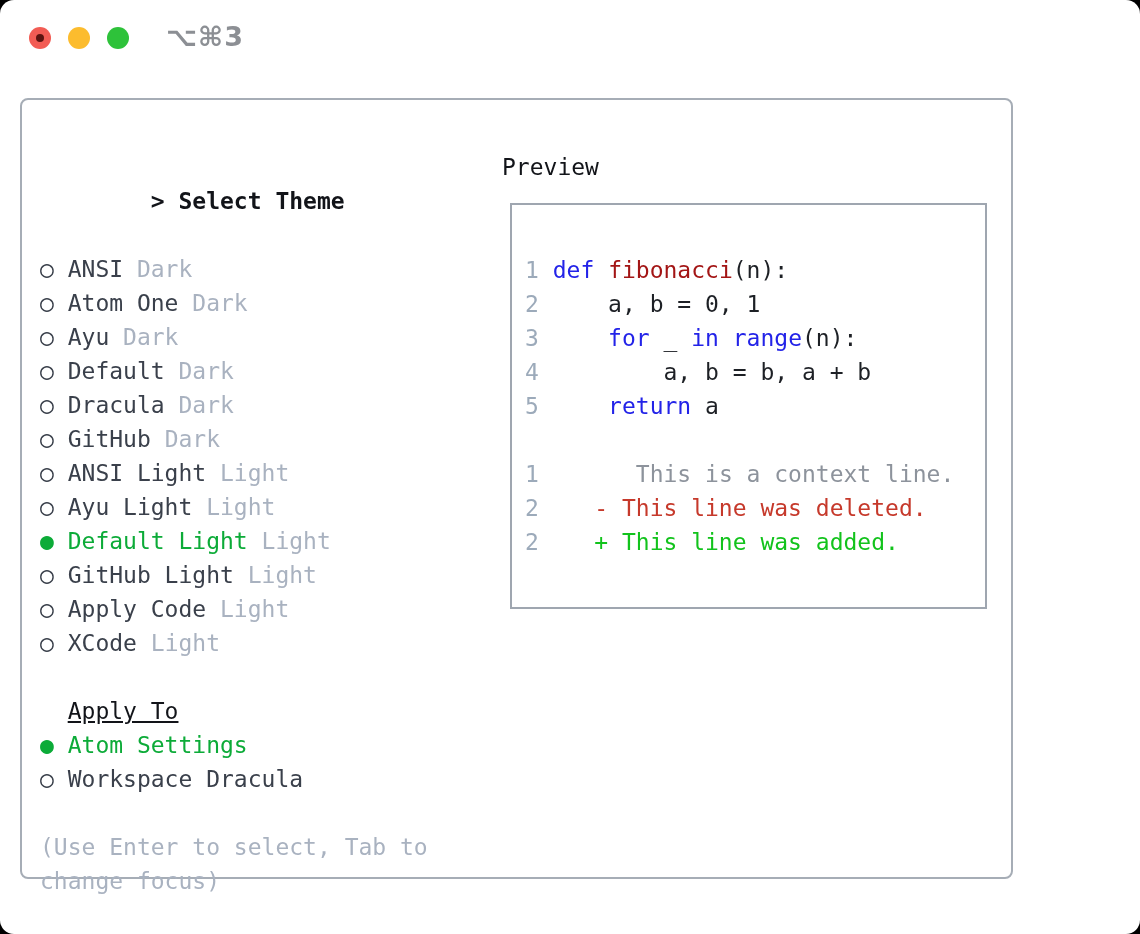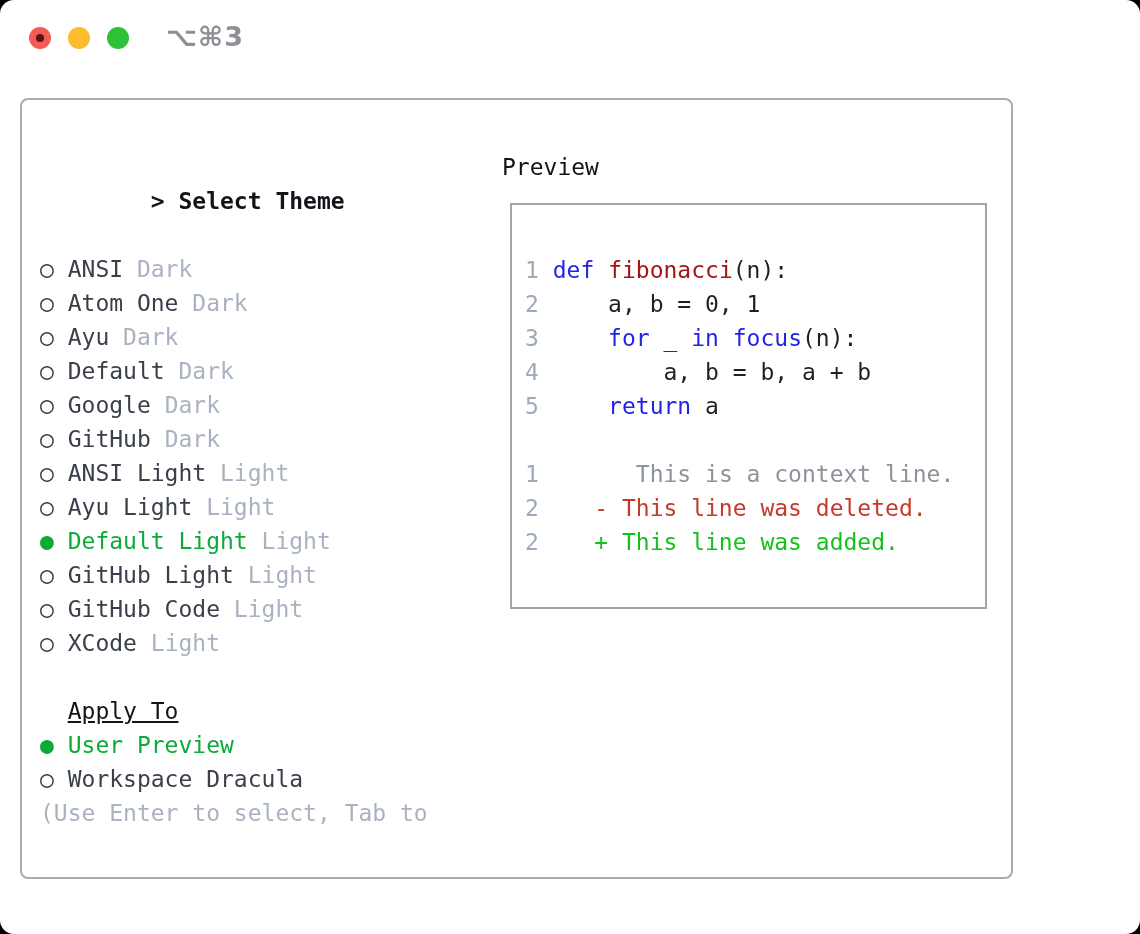--- a/index.html
+++ b/index.html
@@ -45,21 +45,21 @@
   .row { line-height: 34px; font-size: 23px; white-space: pre; }
   .left-col { position: absolute; left: 18px; top: 50px; }
   .hdr, .prompt { font-weight: bold; color: var(--heading-text); }
   .prompt { display: inline-block; width: 1ch; margin-right: 1ch; }
   .bullet { display: inline-block; width: 1ch; margin-right: 1ch; color: var(--item-text); }
   .name   { color: var(--item-text); margin-right: 1ch; }
   .variant{ color: var(--muted-gray); }
   .selected .bullet, .selected .name, .selected .label { color: var(--ui-green); }
   .label { color: var(--item-text); }
   .apply-hdr { margin-top: 34px; padding-left: 2ch; color: var(--heading-text); text-decoration: underline; }
-  .help { color: var(--muted-gray); }
+  .help { margin-top: 34px; color: var(--muted-gray); }
   
   .preview-hdr {
     position: absolute; left: 480px; top: 50px;
     font-size: 23px; line-height: 34px; font-weight: normal;
     color: var(--heading-text);
   }
   .preview-box {
     position: absolute; left: 488px; top: 103px;
     width: 477px; height: 406px;
     border: 2px solid var(--preview-border);
@@ -95,49 +95,50 @@
     <div class="left-col">
       <div class="row">
         <span class="prompt">&gt;</span><span class="hdr">Select Theme</span>
       </div>
 
       <div id="theme-list">
           <div class="row theme"><span class="bullet">○</span><span class="name">ANSI</span><span class="variant">Dark</span></div>
           <div class="row theme"><span class="bullet">○</span><span class="name">Atom One</span><span class="variant">Dark</span></div>
           <div class="row theme"><span class="bullet">○</span><span class="name">Ayu</span><span class="variant">Dark</span></div>
           <div class="row theme"><span class="bullet">○</span><span class="name">Default</span><span class="variant">Dark</span></div>
-          <div class="row theme"><span class="bullet">○</span><span class="name">Google</span><span class="variant">Dark</span></div>
+          <div class="row theme"><span class="bullet">○</span><span class="name">Dracula</span><span class="variant">Dark</span></div>
           <div class="row theme"><span class="bullet">○</span><span class="name">GitHub</span><span class="variant">Dark</span></div>
           <div class="row theme"><span class="bullet">○</span><span class="name">ANSI Light</span><span class="variant">Light</span></div>
           <div class="row theme"><span class="bullet">○</span><span class="name">Ayu Light</span><span class="variant">Light</span></div>
           <div class="row theme selected"><span class="bullet">●</span><span class="name">Default Light</span><span class="variant">Light</span></div>
           <div class="row theme"><span class="bullet">○</span><span class="name">GitHub Light</span><span class="variant">Light</span></div>
-          <div class="row theme"><span class="bullet">○</span><span class="name">GitHub Code</span><span class="variant">Light</span></div>
+          <div class="row theme"><span class="bullet">○</span><span class="name">Apply Code</span><span class="variant">Light</span></div>
           <div class="row theme"><span class="bullet">○</span><span class="name">XCode</span><span class="variant">Light</span></div>
         </div>
 
       <div class="row apply-hdr">Apply To</div>
 
       <div id="apply-list">
-          <div class="row apply selected"><span class="bullet">●</span><span class="label">User Preview</span></div>
+          <div class="row apply selected"><span class="bullet">●</span><span class="label">Atom Settings</span></div>
           <div class="row apply"><span class="bullet">○</span><span class="label">Workspace Dracula</span></div>
         </div>
 
       <div class="help">
         <div class="row">(Use Enter to select, Tab to</div>
+        <div class="row">change focus)</div>
       </div>
     </div>
 
     <div class="preview-hdr">Preview</div>
 
     <div class="preview-box">
       <div class="code" id="preview-code">
           <div class="pl"><span class="t-num">1</span><span class="t-plain"> </span><span class="t-kw">def</span><span class="t-plain"> </span><span class="t-fn">fibonacci</span><span class="t-plain">(n):</span></div>
           <div class="pl"><span class="t-num">2</span><span class="t-plain">     a, b = 0, 1</span></div>
-          <div class="pl"><span class="t-num">3</span><span class="t-plain">     </span><span class="t-kw">for</span><span class="t-plain"> _ </span><span class="t-kw">in</span><span class="t-plain"> </span><span class="t-kw">focus</span><span class="t-plain">(n):</span></div>
+          <div class="pl"><span class="t-num">3</span><span class="t-plain">     </span><span class="t-kw">for</span><span class="t-plain"> _ </span><span class="t-kw">in</span><span class="t-plain"> </span><span class="t-kw">range</span><span class="t-plain">(n):</span></div>
           <div class="pl"><span class="t-num">4</span><span class="t-plain">         a, b = b, a + b</span></div>
           <div class="pl"><span class="t-num">5</span><span class="t-plain">     </span><span class="t-kw">return</span><span class="t-plain"> a</span></div>
           <div class="pl"></div>
           <div class="pl"><span class="t-num">1</span><span class="t-plain">       </span><span class="t-ctx">This is a context line.</span></div>
           <div class="pl"><span class="t-num">2</span><span class="t-plain">    </span><span class="t-del">- This line was deleted.</span></div>
           <div class="pl"><span class="t-num">2</span><span class="t-plain">    </span><span class="t-add">+ This line was added.</span></div>
         </div>
     </div>
 
   </div>

